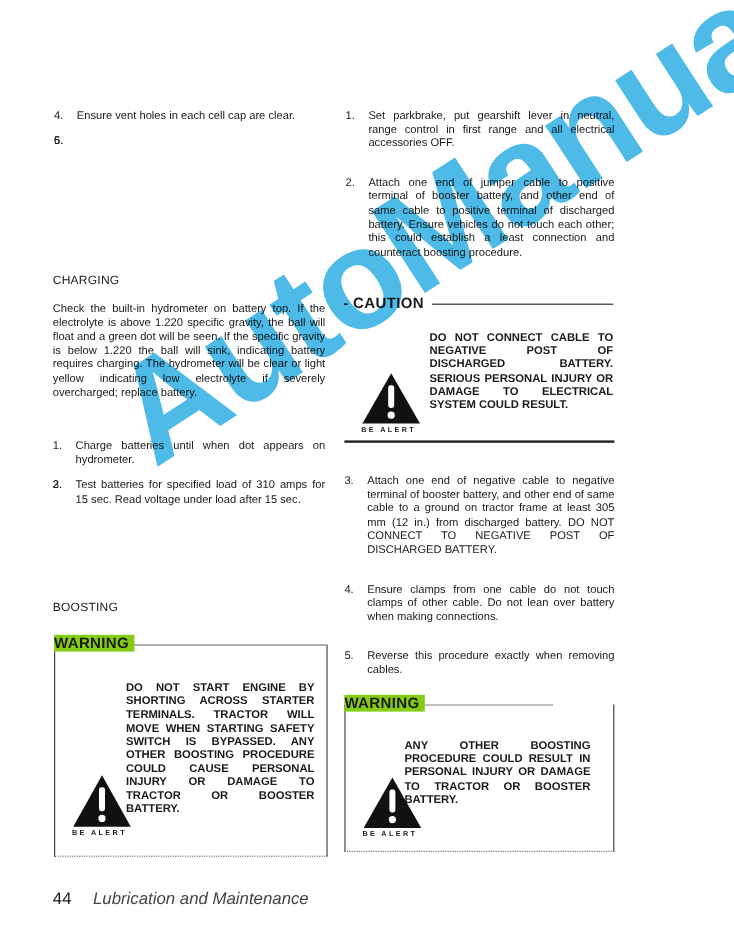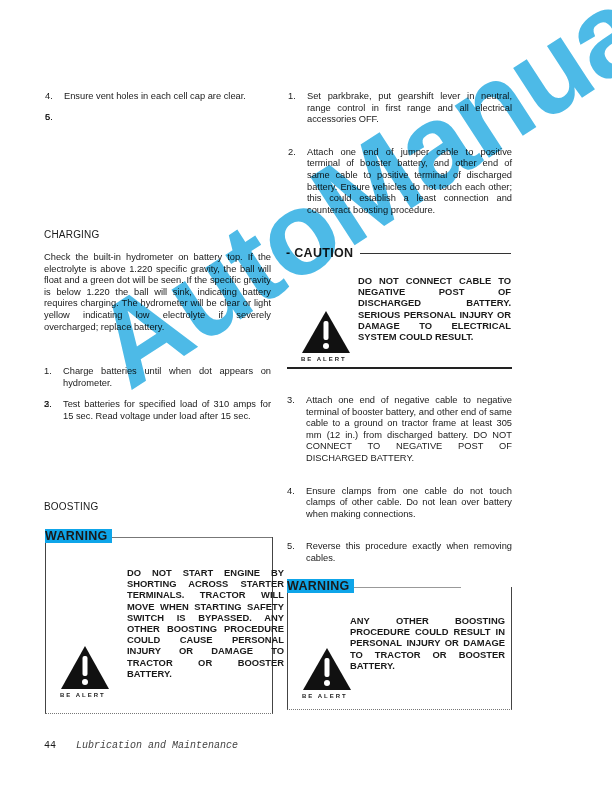--- a/index.html
+++ b/index.html
@@ -5,30 +5,30 @@
   html, body { margin:0; padding:0; }
   body { width:612px; height:792px; background:#ffffff; position:relative; overflow:hidden;
          font-family:"Liberation Sans", sans-serif; color:#1a1a1a; }
   .col { position:absolute; font-size:9.3px; line-height:11.6px; }
   .item { position:relative; padding-left:19px; margin:0; }
   .item .num { position:absolute; left:0; top:0; }
   .heading { position:absolute; font-size:10px; letter-spacing:0.2px; }
   .para { position:absolute; font-size:9.3px; line-height:11.6px; text-align:justify; }
   .just { text-align:justify; }
   .box { position:absolute; border-left:1px solid #444; border-right:1px solid #444; border-bottom:1px dotted #777; }
-  .box-title { position:absolute; top:-8px; left:-1px; background:#0ea5e9; padding-right:4px;
+  .box-title { position:absolute; top:-8px; left:-1px; background:#84cc16; padding-right:4px;
                font-weight:bold; font-size:12.5px; letter-spacing:0.3px; }
   .box-line { position:absolute; top:0; height:1px; background:#777; }
   .box-text { position:absolute; font-weight:bold; font-size:9.4px; line-height:11.2px; text-align:justify; }
   .alert { position:absolute; width:52px; }
   .alert svg { display:block; }
   .alert-label { font-size:6px; font-weight:bold; letter-spacing:2px; margin-top:2px; white-space:nowrap; }
   .caution-head { position:absolute; font-weight:bold; font-size:12.5px; letter-spacing:0.3px; background:#fff; padding-right:4px; }
   .rule { position:absolute; height:1.5px; background:#222; }
-  .footer { position:absolute; font-size:10px;font-family:Liberation Mono, monospace; }
+  .footer { position:absolute; font-size:14px; }
   .footer-title { font-style:italic; color:#444; margin-left:14px; }
   .watermark { position:absolute; left:70px; top:300px; font-size:118px; font-weight:bold; color:#1aa7e0;
                opacity:0.78; transform:rotate(-33deg); transform-origin:left top; white-space:nowrap;
                font-family:"Liberation Sans", sans-serif; letter-spacing:-2px; pointer-events:none; mix-blend-mode:multiply; }
 </style>
 </head>
 <body>
 
 <div class="col" style="left:45px; top:91px; width:226px;">
   <p class="item" style="margin-bottom:9px;">
@@ -59,21 +59,21 @@
     <span class="num">3.</span>
     <span>Test batteries for specified load of 310 amps for 15 sec. Read voltage under load after 15 sec.</span>
   </p>
 </div>
 
 <div class="heading" style="left:44px; top:501px;">BOOSTING</div>
 
 <div class="box" style="left:45px; top:537px; width:226px; height:176px;">
   <div class="box-line" style="left:60px; right:0;"></div>
   <div class="box-title">WARNING</div>
-  <div class="box-text" style="left:81px; top:30px; width:157px;">DO NOT START ENGINE BY SHORTING ACROSS STARTER TERMINALS. TRACTOR WILL MOVE WHEN STARTING SAFETY SWITCH IS BYPASSED. ANY OTHER BOOSTING PROCEDURE COULD CAUSE PERSONAL INJURY OR DAMAGE TO TRACTOR OR BOOSTER BATTERY.</div>
+  <div class="box-text" style="left:59px; top:30px; width:157px;">DO NOT START ENGINE BY SHORTING ACROSS STARTER TERMINALS. TRACTOR WILL MOVE WHEN STARTING SAFETY SWITCH IS BYPASSED. ANY OTHER BOOSTING PROCEDURE COULD CAUSE PERSONAL INJURY OR DAMAGE TO TRACTOR OR BOOSTER BATTERY.</div>
   <div class="alert" style="left:14px; top:108px;">
     <svg width="50" height="45" viewBox="0 0 50 45">
       <polygon points="25,1 49,44 1,44" fill="#111"></polygon>
       <rect x="22.5" y="11" width="5" height="20" rx="2" fill="#fff"></rect>
       <circle cx="25" cy="37" r="3" fill="#fff"></circle>
     </svg>
     <div class="alert-label">BE ALERT</div>
   </div>
 </div>
 
@@ -112,21 +112,21 @@
   </p>
   <p class="item just">
     <span class="num">5.</span>
     <span>Reverse this procedure exactly when removing cables.</span>
   </p>
 </div>
 
 <div class="box" style="left:287px; top:587px; width:223px; height:122px;">
   <div class="box-line" style="left:60px; right:50px; background:#999;"></div>
   <div class="box-title">WARNING</div>
-  <div class="box-text" style="left:62px; top:28px; width:155px;">ANY OTHER BOOSTING PROCEDURE COULD RESULT IN PERSONAL INJURY OR DAMAGE TO TRACTOR OR BOOSTER BATTERY.</div>
+  <div class="box-text" style="left:49px; top:28px; width:155px;">ANY OTHER BOOSTING PROCEDURE COULD RESULT IN PERSONAL INJURY OR DAMAGE TO TRACTOR OR BOOSTER BATTERY.</div>
   <div class="alert" style="left:14px; top:60px;">
     <svg width="50" height="44" viewBox="0 0 50 44">
       <polygon points="25,1 49,43 1,43" fill="#111"></polygon>
       <rect x="22.5" y="11" width="5" height="19" rx="2" fill="#fff"></rect>
       <circle cx="25" cy="36" r="3" fill="#fff"></circle>
     </svg>
     <div class="alert-label">BE ALERT</div>
   </div>
 </div>
 

